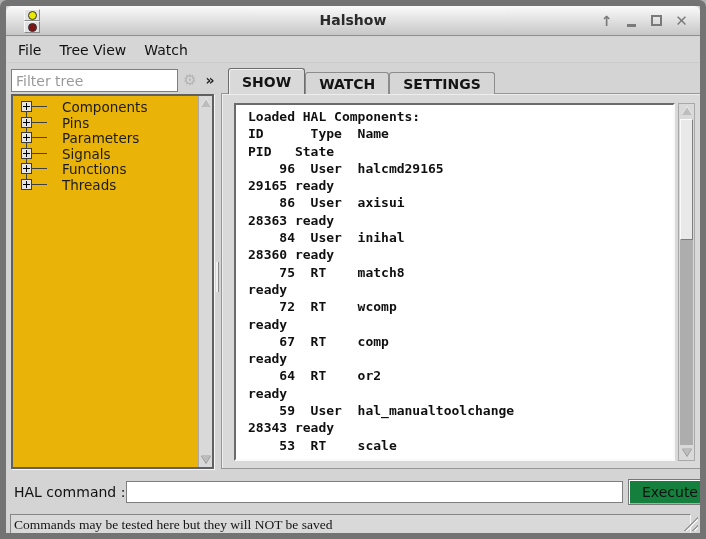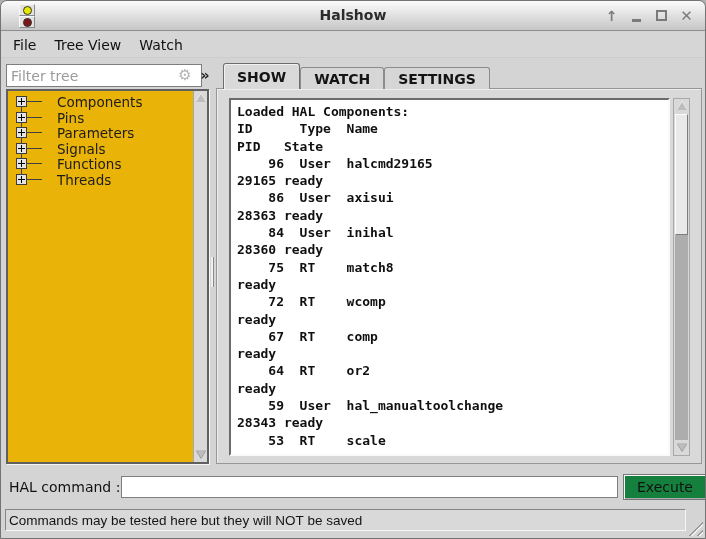--- a/index.html
+++ b/index.html
@@ -2,21 +2,21 @@
 <html><head>
 <meta charset="utf-8">
 <style>
   * { box-sizing: border-box; margin: 0; padding: 0; }
   html,body { background:#b0b0b0; }
   body { font-family: "DejaVu Sans", "Liberation Sans", sans-serif; }
 
   .window {
     position: relative; width: 706px; height: 539px;
     background:#d4d4d4;
-    border:1px solid #737373;
+    border:6px solid #737373;
     border-radius:7px 7px 0 0;
     overflow:hidden;
   }
 
   
   .titlebar {
     position:absolute; left:0; top:0; right:0; height:30px;
     background:linear-gradient(#fbfbfb,#dedede 55%,#c6c6c6);
     border-bottom:1px solid #8f8f8f;
     border-radius:6px 6px 0 0;
@@ -48,21 +48,21 @@
   .menubar {
     position:absolute; left:1px; top:31px; right:1px; height:26px;
     background:#d6d6d6; display:flex; align-items:center; padding-left:2px;
     border-bottom:1px solid #cccccc;
   }
   .menu-item { padding:3px 9px; font-size:14px; color:#111; }
 
   
   .filter-row { position:absolute; left:5px; top:62px; width:203px; height:25px; }
   .filter-input {
-    position:absolute; left:0; top:1px; width:196px; height:23px;
+    position:absolute; left:0; top:1px; width:167px; height:23px;
     border:1px solid #7e7e7e; background:#fff; font-size:14px; padding:0 4px;
     font-family:"DejaVu Sans", sans-serif; color:#222; outline:none;
   }
   .filter-input::placeholder { color:#9a9a9a; }
   .gear-btn {
     position:absolute; left:170px; top:3px; width:18px; height:19px;
     color:#b3b3b3; font-size:15px; text-align:center; line-height:19px;
   }
   .chevron-btn {
     position:absolute; left:191px; top:3px; width:16px; height:19px;
@@ -130,21 +130,21 @@
     box-shadow:inset 1px 1px 0 #ededed;
   }
   .text-widget {
     position:absolute; left:12px; top:9px; right:31px; bottom:7px;
     background:#fff;
     border:2px solid; border-color:#6b6b6b #fafafa #fafafa #6b6b6b;
     overflow:hidden;
   }
   .text-widget pre {
     font-family:"DejaVu Sans Mono", "Liberation Mono", monospace;
-    font-size:13px; line-height:17.3px; color:#101010; padding:3px 6px;
+    font-size:13px; line-height:17.3px; color:#101010; padding:3px 12px;
   }
   .text-scrollbar {
     position:absolute; right:11px; top:9px; bottom:7px; width:17px;
     background:#d9d9d9; border:1px solid #a8a8a8;
   }
   .text-scrollbar .track { position:absolute; left:1px; right:1px; top:15px; bottom:15px; background:#adadad; }
   .text-scrollbar .thumb {
     position:absolute; left:0; right:0; top:0; height:37%;
     background:#e9e9e9; border:1px solid; border-color:#fbfbfb #7d7d7d #7d7d7d #fbfbfb;
   }
@@ -165,21 +165,21 @@
   }
 
   
   .statusbar {
     position:absolute; left:4px; top:508px; width:681px; height:22px;
     background:#d9d9d9;
     border:1px solid; border-color:#868686 #f6f6f6 #f6f6f6 #868686;
     display:flex; align-items:center; padding-left:3px;
   }
   .statusbar span {
-    font-family:Liberation Sans, sans-serif;
+    font-family:Liberation Serif, serif;
     font-size:13.5px; color:#141414; white-space:pre;
   }
   .resize-grip {
     position:absolute; right:2px; bottom:2px; width:17px; height:17px;
     background:repeating-linear-gradient(135deg, transparent 0 3px, #9b9b9b 3px 4.5px, #f2f2f2 4.5px 5.5px);
     clip-path:polygon(100% 0, 100% 100%, 0 100%);
   }
 </style>
 </head>
 <body>

